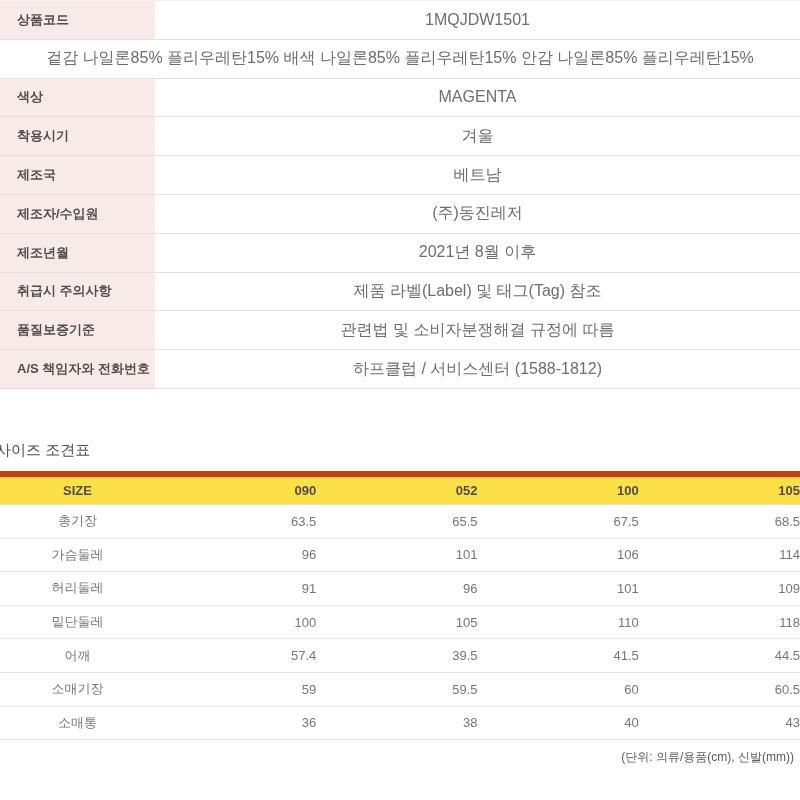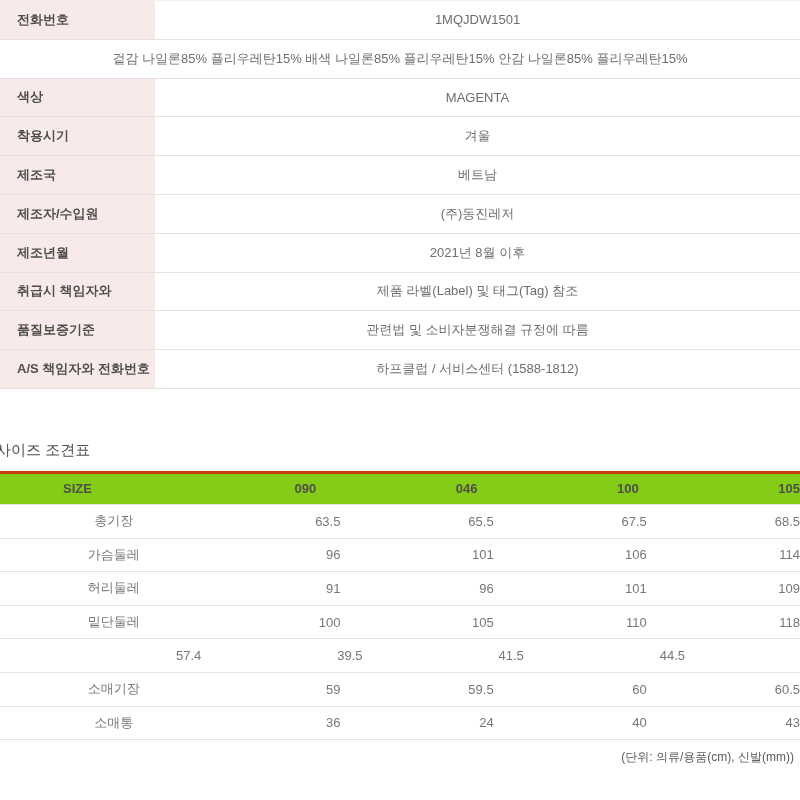--- a/index.html
+++ b/index.html
@@ -30,74 +30,73 @@
     box-sizing: border-box;
     font-size: 13px;
     font-weight: bold;
     color: #4e4e4e;
   }
   .info-value {
     flex: 1;
     display: flex;
     align-items: center;
     justify-content: center;
-    font-size: 13px;
+    font-size: 16px;
     color: #6e6e6e;
     text-align: center;
   }
 
   
   .size-title {
     margin: 51px 0 11px -4px;
     font-size: 15px;
     color: #4e4e4e;
     line-height: 20px;
   }
   .size-table { width: 800px; }
   .size-header {
     display: flex;
     height: 34px;
-    background: #84cc16;
-    border-top: 3px solid #c2410c;
+    background: #fde047;
+    border-top: 6px solid #c2410c;
     border-bottom: 1px solid #e4e1e0;
     box-sizing: border-box;
     align-items: center;
     font-size: 13px;
     font-weight: bold;
     color: #4e4e4e;
   }
   .size-row {
     display: flex;
     height: 33.6px;
     border-bottom: 1px solid #e7e4e3;
     box-sizing: border-box;
     align-items: center;
     font-size: 13px;
     color: #777777;
-    padding-left: 40px;
   }
   .c-label { width: 155px; text-align: center; }
   .c-val   { width: 161.25px; text-align: right; }
 
   .unit-note {
     margin-top: 9px;
     padding-right: 6px;
     text-align: right;
     font-size: 12px;
     color: #5a5a5a;
   }
 </style>
 </head>
 <body>
 
 <div class="page">
 
   <div class="info-table">
     <div class="info-row">
-      <div class="info-label">전화번호</div>
+      <div class="info-label">상품코드</div>
       <div class="info-value">1MQJDW1501</div>
     </div>
     <div class="info-row">
       <div class="info-value">겉감 나일론85% 플리우레탄15% 배색 나일론85% 플리우레탄15% 안감 나일론85% 플리우레탄15%</div>
     </div>
     <div class="info-row">
       <div class="info-label">색상</div>
       <div class="info-value">MAGENTA</div>
     </div>
     <div class="info-row">
@@ -110,40 +109,40 @@
     </div>
     <div class="info-row">
       <div class="info-label">제조자/수입원</div>
       <div class="info-value">(주)동진레저</div>
     </div>
     <div class="info-row">
       <div class="info-label">제조년월</div>
       <div class="info-value">2021년 8월 이후</div>
     </div>
     <div class="info-row">
-      <div class="info-label">취급시 책임자와</div>
+      <div class="info-label">취급시 주의사항</div>
       <div class="info-value">제품 라벨(Label) 및 태그(Tag) 참조</div>
     </div>
     <div class="info-row">
       <div class="info-label">품질보증기준</div>
       <div class="info-value">관련법 및 소비자분쟁해결 규정에 따름</div>
     </div>
     <div class="info-row">
       <div class="info-label">A/S 책임자와 전화번호</div>
       <div class="info-value">하프클럽 / 서비스센터 (1588-1812)</div>
     </div>
   </div>
 
   <div class="size-title">사이즈 조견표</div>
 
   <div class="size-table">
     <div class="size-header">
       <div class="c-label">SIZE</div>
       <div class="c-val">090</div>
-      <div class="c-val">046</div>
+      <div class="c-val">052</div>
       <div class="c-val">100</div>
       <div class="c-val">105</div>
     </div>
 
     <div class="size-row">
       <div class="c-label">총기장</div>
       <div class="c-val">63.5</div>
       <div class="c-val">65.5</div>
       <div class="c-val">67.5</div>
       <div class="c-val">68.5</div>
@@ -163,36 +162,37 @@
       <div class="c-val">109</div>
     </div>
     <div class="size-row">
       <div class="c-label">밑단둘레</div>
       <div class="c-val">100</div>
       <div class="c-val">105</div>
       <div class="c-val">110</div>
       <div class="c-val">118</div>
     </div>
     <div class="size-row">
+      <div class="c-label">어깨</div>
       <div class="c-val">57.4</div>
       <div class="c-val">39.5</div>
       <div class="c-val">41.5</div>
       <div class="c-val">44.5</div>
     </div>
     <div class="size-row">
       <div class="c-label">소매기장</div>
       <div class="c-val">59</div>
       <div class="c-val">59.5</div>
       <div class="c-val">60</div>
       <div class="c-val">60.5</div>
     </div>
     <div class="size-row">
       <div class="c-label">소매통</div>
       <div class="c-val">36</div>
-      <div class="c-val">24</div>
+      <div class="c-val">38</div>
       <div class="c-val">40</div>
       <div class="c-val">43</div>
     </div>
   </div>
 
   <div class="unit-note">(단위: 의류/용품(cm), 신발(mm))</div>
 
 </div>
 
 </body></html>

